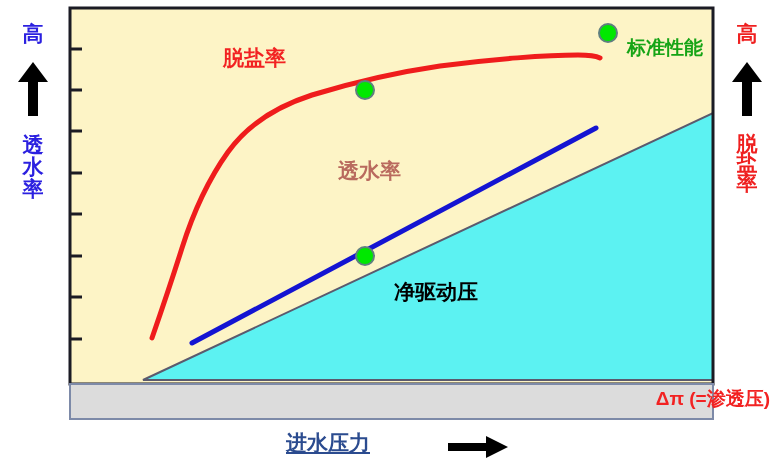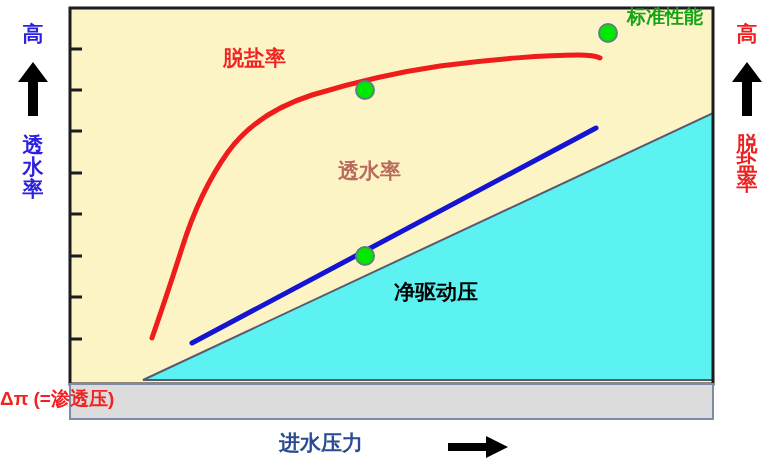--- a/index.html
+++ b/index.html
@@ -110,36 +110,37 @@
   #label-ndp {
     left: 394px;
     top: 281px;
     color: #000000;
     font-size: 21px;
   }
   #label-osmotic {
     left: 0px;
     top: 389px;
     width: 770px;
-    text-align: left;
+    text-align: right;
     color: #f22222;
     font-size: 19px;
   }
   #legend-text {
     left: 627px;
-    top: 7px;
+    top: 38px;
     color: #16a416;
     font-size: 19px;
   }
   
   #xaxis-caption {
-    left: 279px;
+    left: 286px;
     top: 432px;
     color: #2b4b8f;
     font-size: 21px;
+    text-decoration: underline;
   }
   #xaxis-arrow {
     position: absolute;
     left: 448px;
     top: 435px;
     width: 60px;
     height: 24px;
   }
 </style>
 </head>

